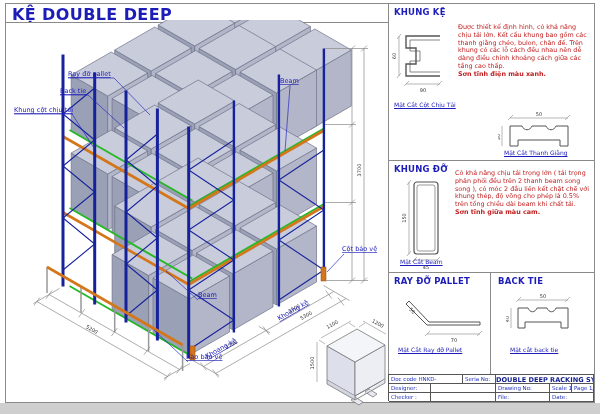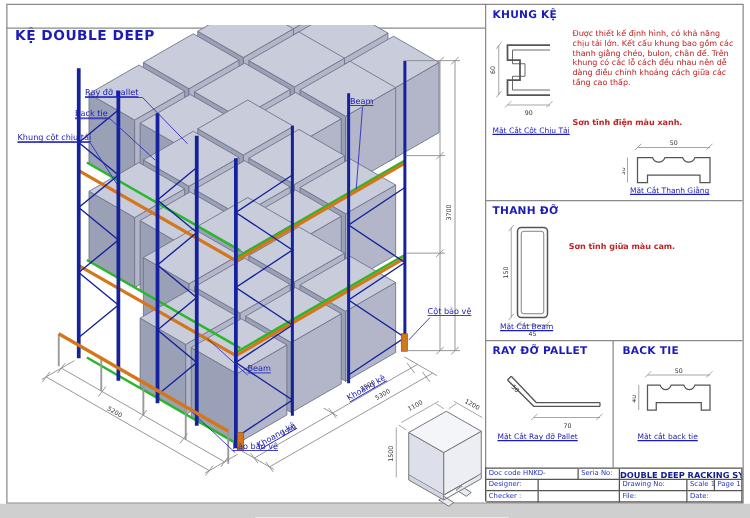--- a/index.html
+++ b/index.html
@@ -1,26 +1,26 @@
 <!DOCTYPE html>
 <html><head>
 <meta charset="utf-8">
 <style>
   html,body{margin:0;padding:0;width:600px;height:414px;background:#ffffff;overflow:hidden;
     font-family:"DejaVu Sans",sans-serif;-webkit-font-smoothing:antialiased;}
   .abs{position:absolute;}
   .sheet-border{left:5px;top:3px;width:588px;height:398px;border:1px solid #8a8a8a;}
   .bottom-band{left:0;top:403px;width:600px;height:11px;background:#cfcfcf;}
-  .page-title{left:12px;top:22px;font-size:11px;font-weight:bold;color:#1c1cb8;letter-spacing:.4px;}
+  .page-title{left:12px;top:5px;font-size:16px;font-weight:bold;color:#1c1cb8;letter-spacing:.4px;}
   .hline{background:#8a8a8a;height:1px;}
   .vline{background:#8a8a8a;width:1px;}
   .sec-title{font-size:8.5px;font-weight:bold;color:#1c1cb8;letter-spacing:.2px;}
   .sec-label{font-size:6px;color:#1c1cb8;text-decoration:underline;}
   .red-text{font-size:6.4px;line-height:1.22;color:#c22222;width:132px;}
-  .red-bold{font-weight:bold;display:block;margin-top:24px;}
+  .red-bold{font-weight:bold;display:block;}
   .tb-cell{font-size:5.5px;color:#2233bb;border-right:1px solid #555;border-bottom:1px solid #555;
     box-sizing:border-box;padding:1px 0 0 2px;overflow:hidden;white-space:nowrap;}
   .tb-title{font-size:6.6px;font-weight:bold;color:#111d8c;text-align:center;padding-left:0;}
   svg text{font-family:"DejaVu Sans",sans-serif;}
   .dim{font-size:5px;fill:#333;}
   .lbl{font-size:6.5px;fill:#1c1cb8;text-decoration:underline;}
 </style>
 </head>
 <body>
 
@@ -248,37 +248,38 @@
     <line x1="2" y1="12" x2="7" y2="7" stroke="#888" stroke-width="0.6"></line>
       <line x1="59" y1="12" x2="64" y2="7" stroke="#888" stroke-width="0.6"></line>
     <text class="dim" x="33" y="8" text-anchor="middle">50</text>
   </g>
   <line x1="4" y1="18" x2="4" y2="38" stroke="#888" stroke-width="0.6"></line>
   <text class="dim" transform="rotate(-90 2 29)" x="2" y="29" text-anchor="middle">30</text>
 </svg>
 <div class="abs sec-label" style="left:504px;top:149px;">Mặt Cắt Thanh Giằng</div>
 
 <div class="abs hline" style="left:388px;top:160px;width:206px;"></div>
-<div class="abs sec-title" style="left:394px;top:164px;">THANH ĐỠ</div>
+<div class="abs sec-title" style="left:394px;top:164px;">KHUNG ĐỠ</div>
 
 <svg class="abs" style="left:400px;top:178px;" width="56" height="94" viewBox="0 0 56 94">
   <rect x="14" y="4" width="24" height="72" rx="3" fill="none" stroke="#555" stroke-width="1.2"></rect>
   <rect x="17" y="7" width="18" height="66" rx="2" fill="none" stroke="#555" stroke-width="0.6"></rect>
   <line x1="9" y1="4" x2="9" y2="76" stroke="#888" stroke-width="0.6"></line>
   <line x1="7" y1="7" x2="11" y2="2" stroke="#888" stroke-width="0.6"></line>
     <line x1="7" y1="78" x2="11" y2="73" stroke="#888" stroke-width="0.6"></line>
   <text class="dim" transform="rotate(-90 6 40)" x="6" y="40" text-anchor="middle">150</text>
   <line x1="14" y1="82" x2="38" y2="82" stroke="#888" stroke-width="0.6"></line>
   <line x1="12" y1="84" x2="17" y2="79" stroke="#888" stroke-width="0.6"></line>
     <line x1="35" y1="84" x2="40" y2="79" stroke="#888" stroke-width="0.6"></line>
   <text class="dim" x="26" y="91" text-anchor="middle">45</text>
 </svg>
 <div class="abs sec-label" style="left:400px;top:258px;">Mặt Cắt Beam</div>
 
 <div class="abs red-text" style="left:455px;top:170px;width:136px;">
+  <span>Có khả năng chịu tải trọng lớn ( tải trọng phân phối đều trên 2 thanh beam song song ), có móc 2 đầu liên kết chặt chẽ với khung thép, độ võng cho phép là 0.5% trên tổng chiều dài beam khi chất tải.</span>
   <span class="red-bold">Sơn tĩnh giữa màu cam.</span>
 </div>
 
 <div class="abs hline" style="left:388px;top:272px;width:206px;"></div>
 <div class="abs vline" style="left:490px;top:272px;height:102px;"></div>
 
 <div class="abs sec-title" style="left:394px;top:276px;">RAY ĐỠ PALLET</div>
 <svg class="abs" style="left:396px;top:292px;" width="92" height="52" viewBox="0 0 92 52">
   <path d="M10,12 L31,33 L84,33" fill="none" stroke="#555" stroke-width="1"></path>
   <path d="M13,9 L33,30 L84,30" fill="none" stroke="#555" stroke-width="1"></path>

